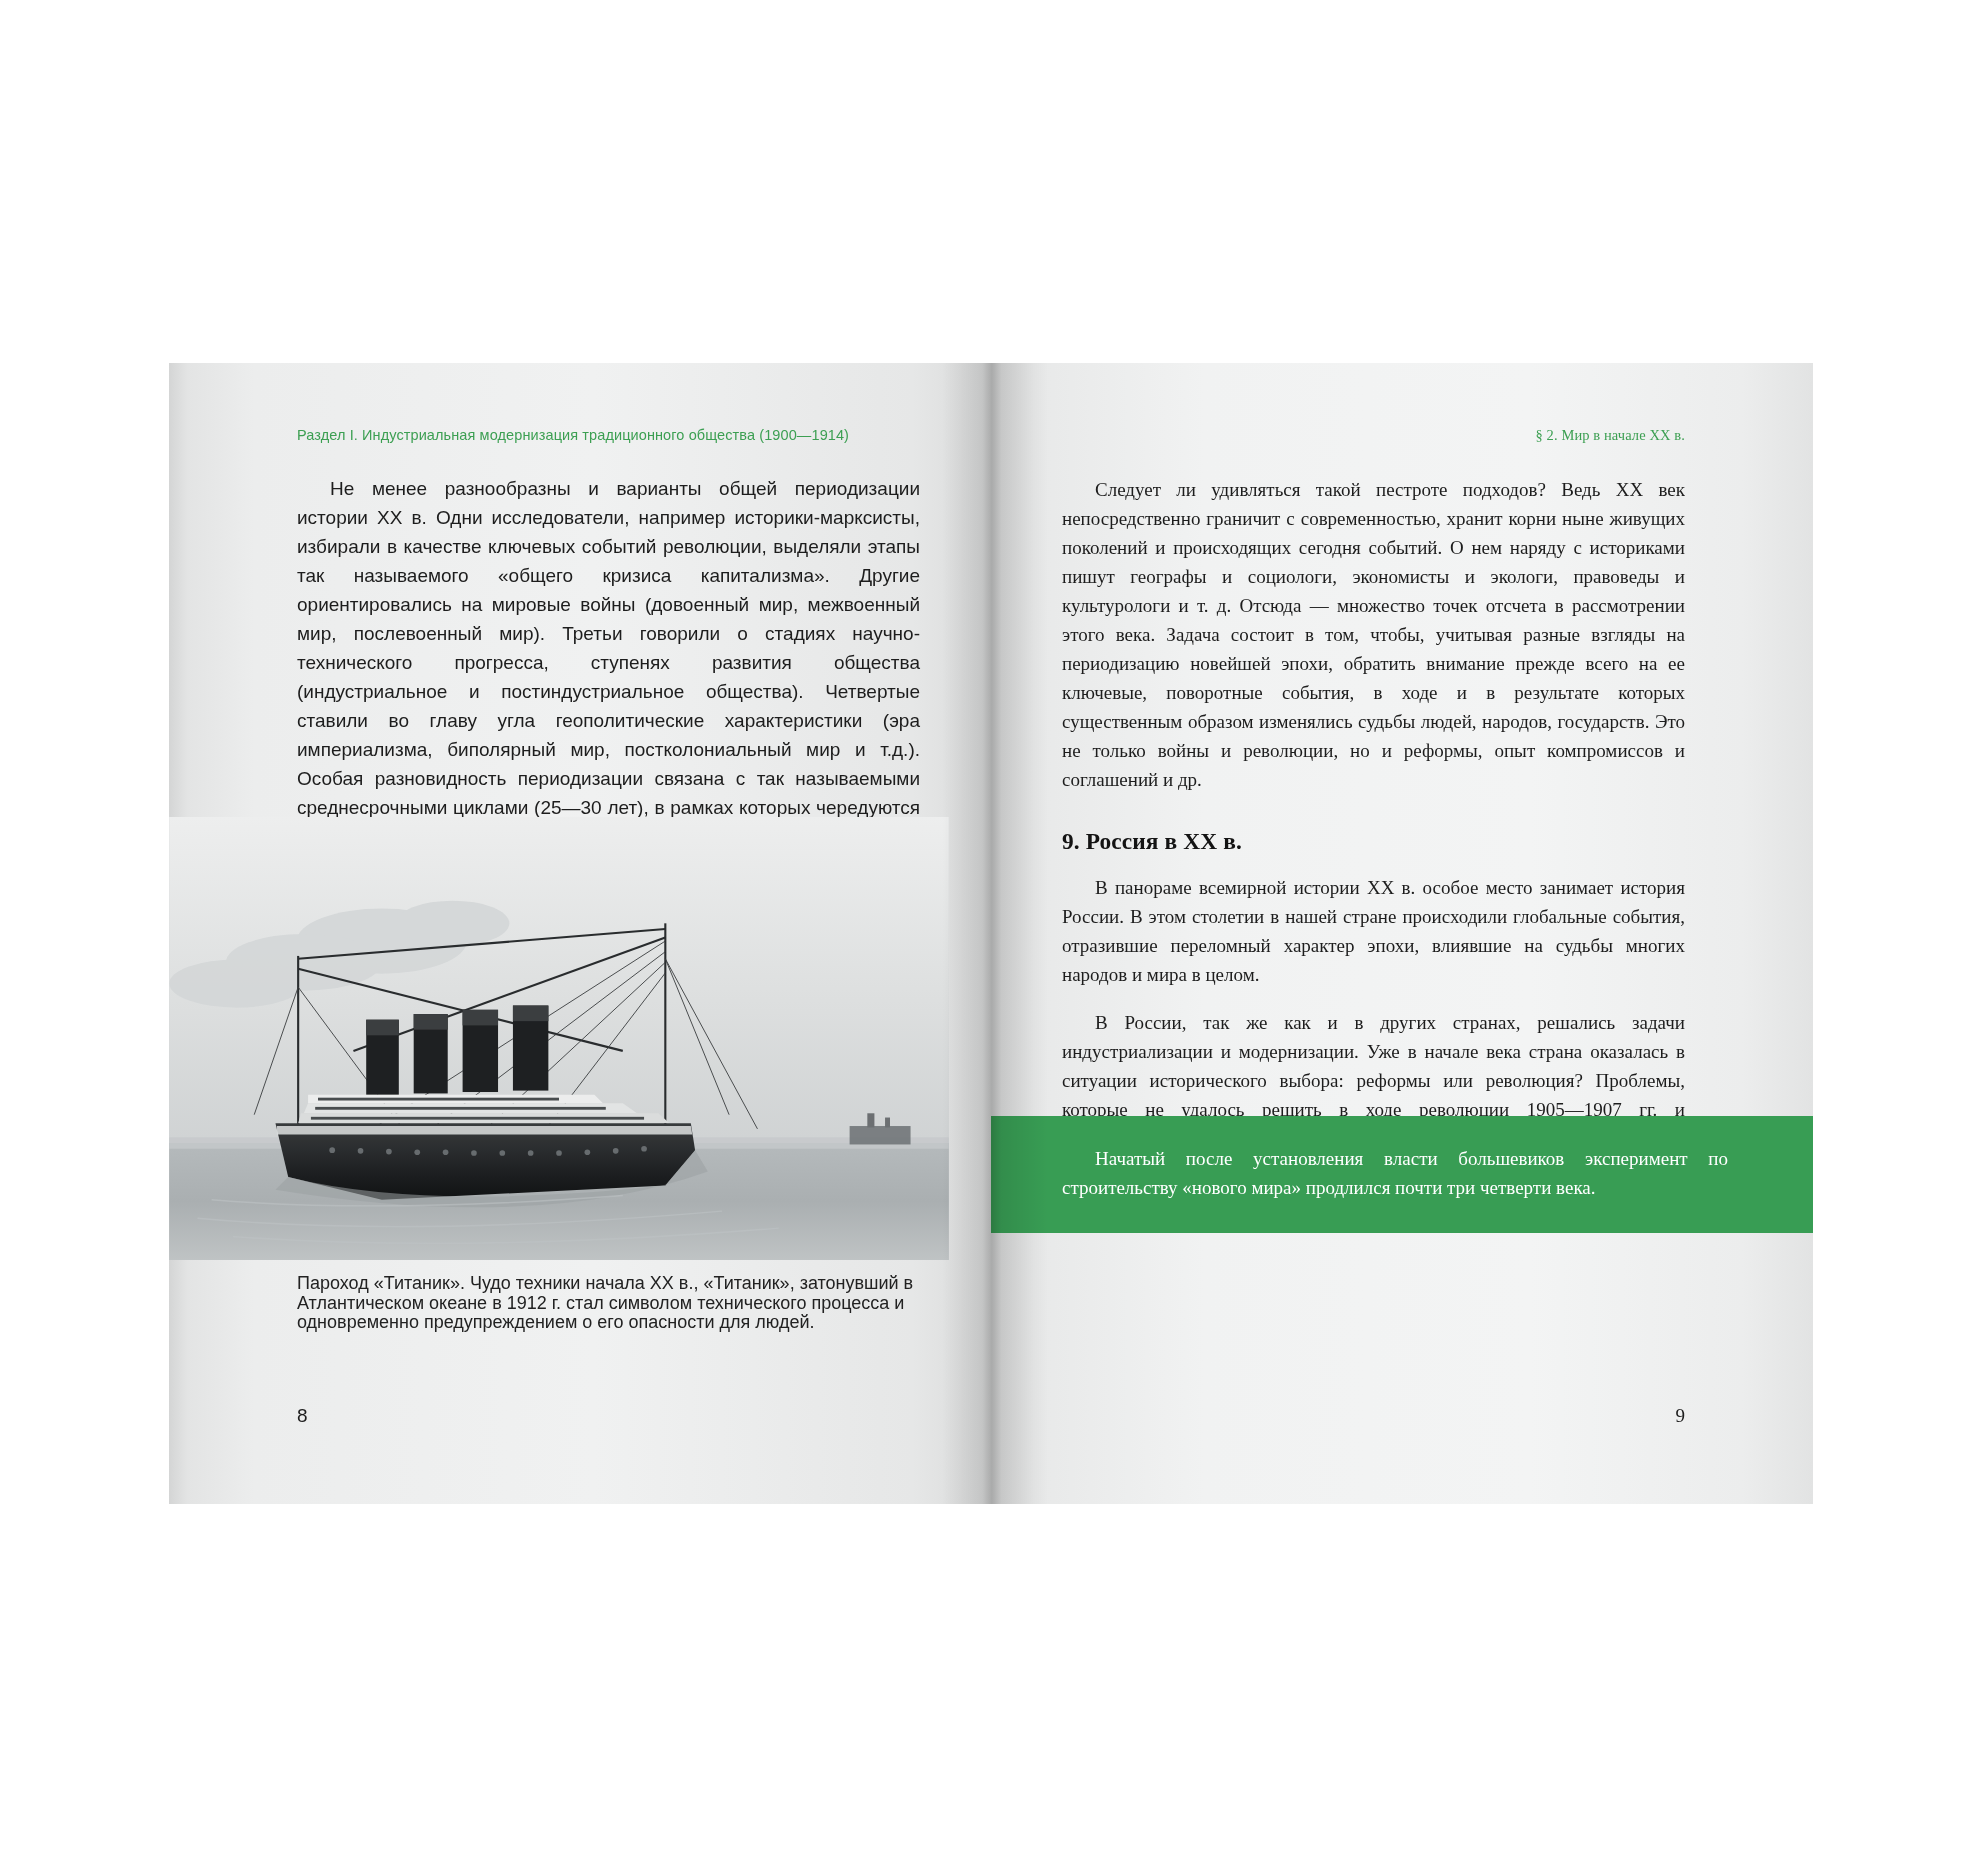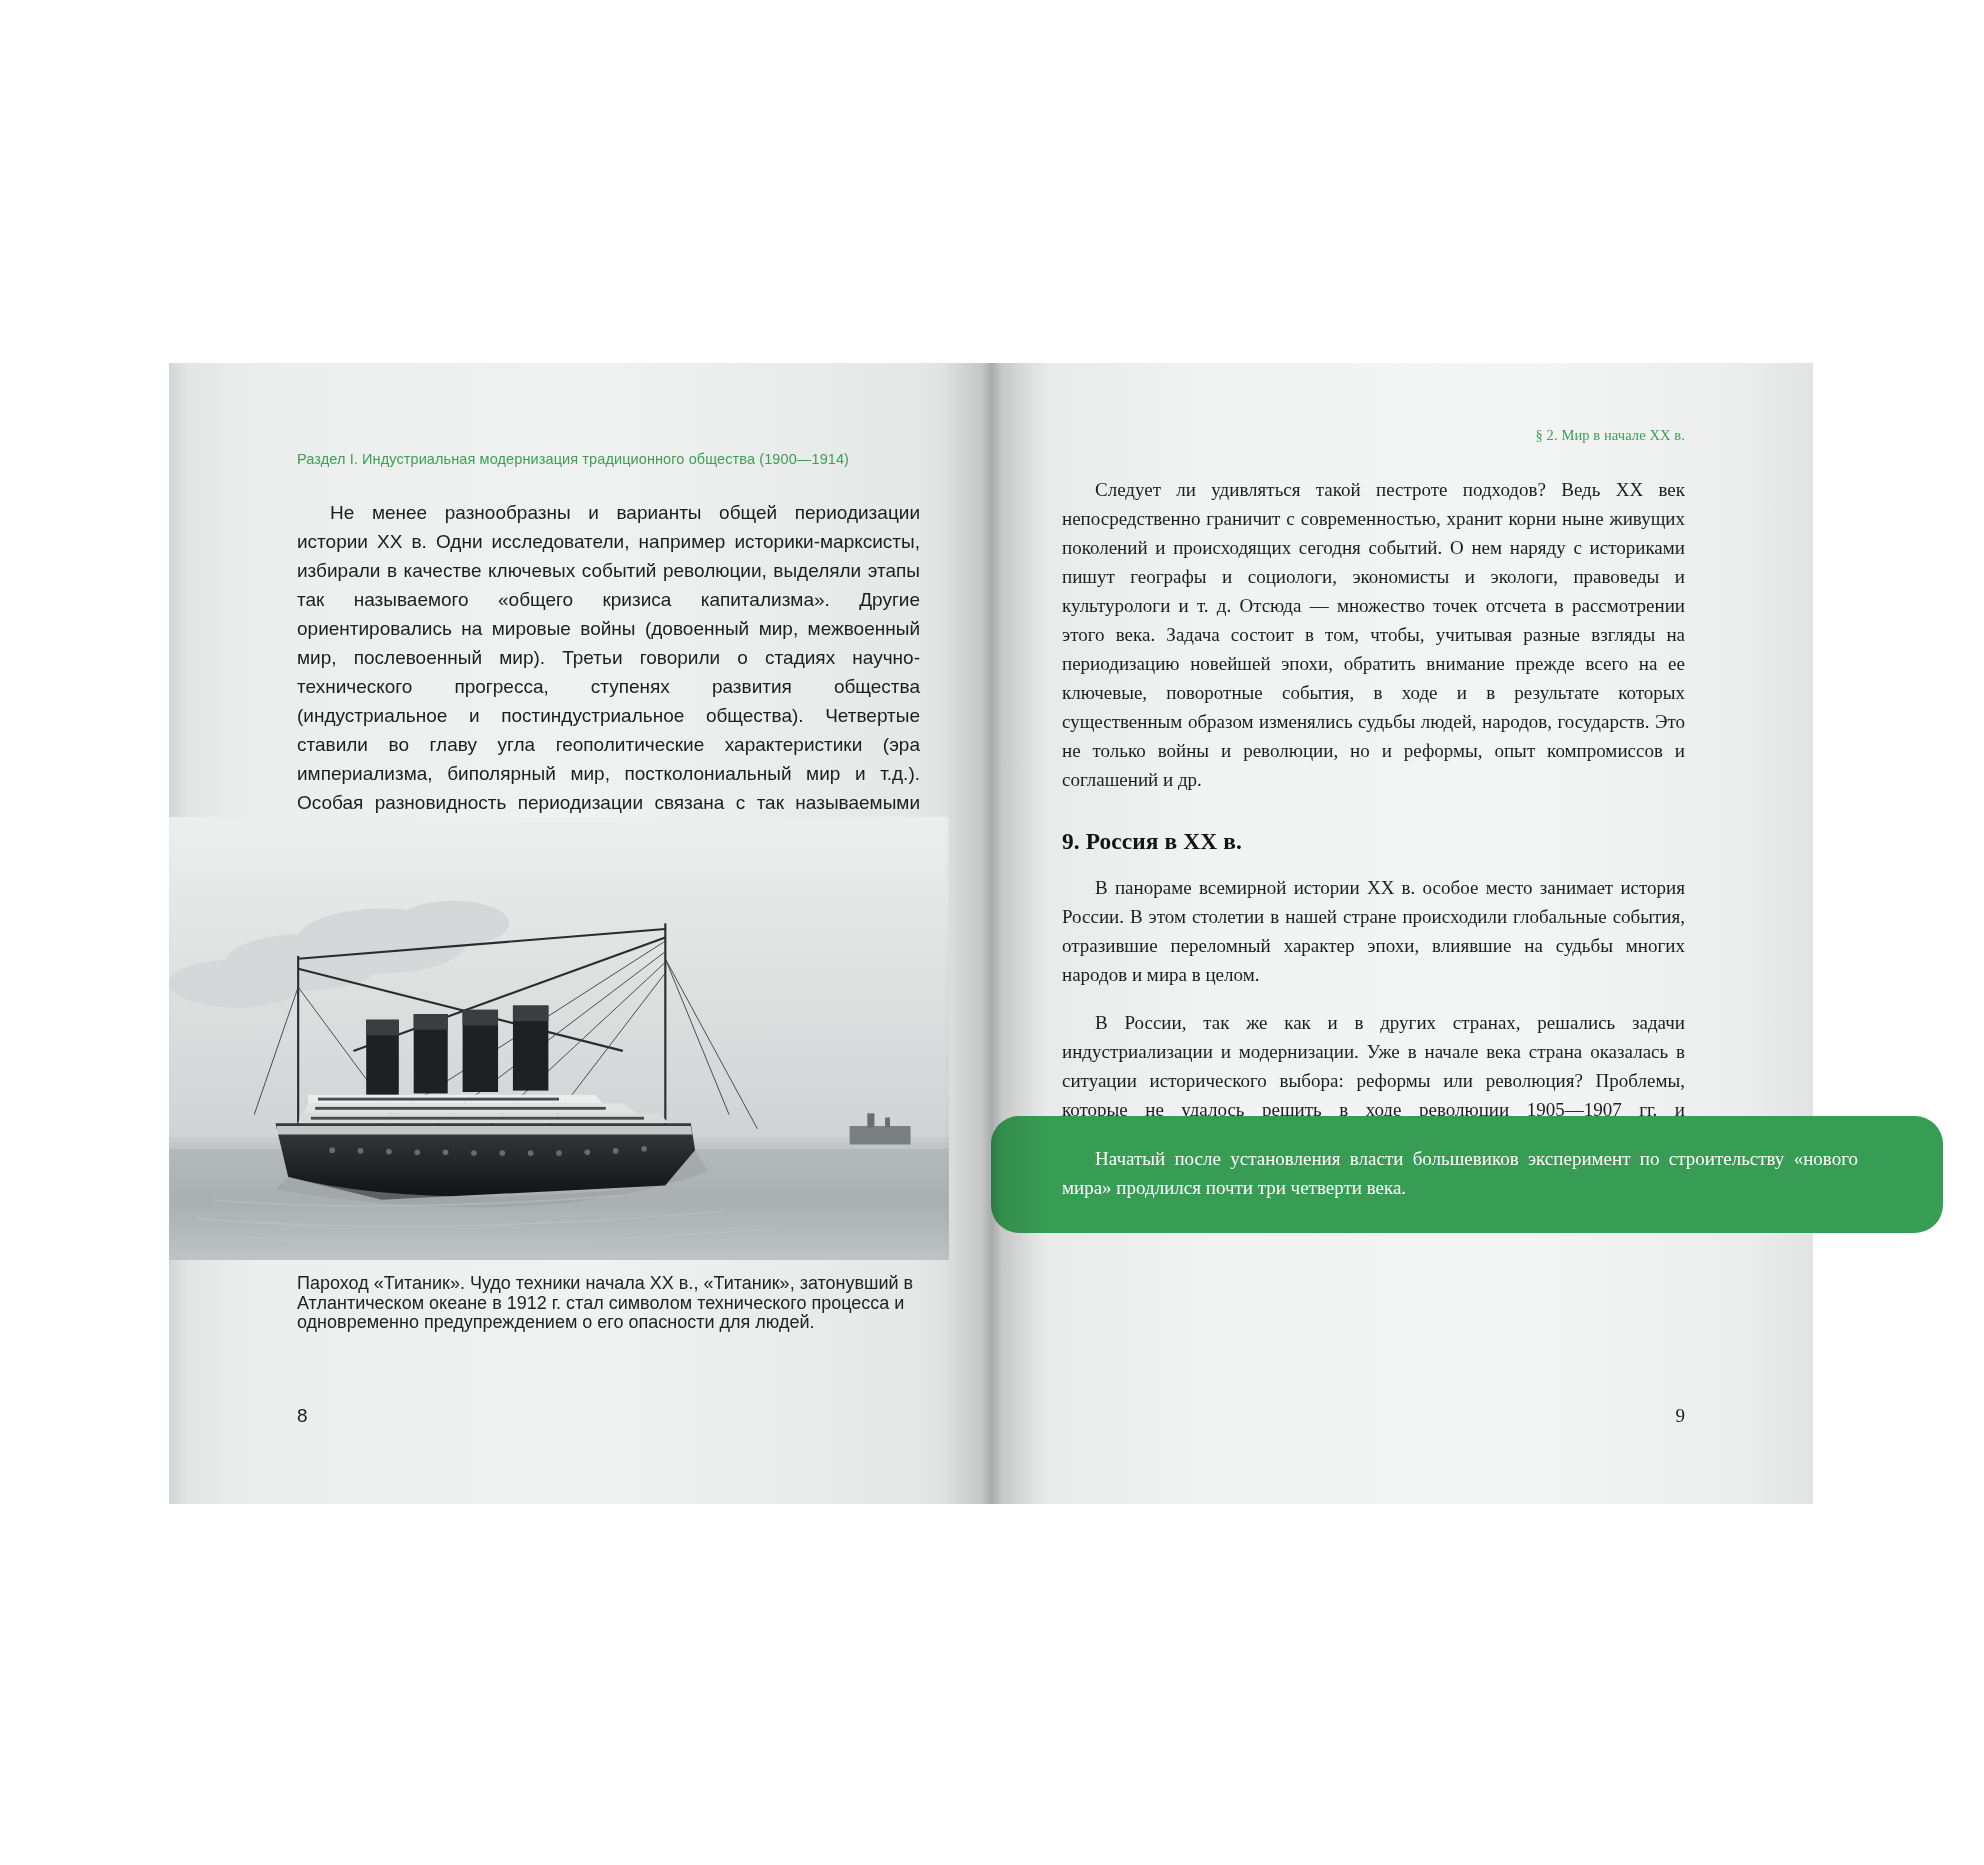--- a/index.html
+++ b/index.html
@@ -28,21 +28,21 @@
     top: 0;
     width: 822px;
     height: 1141px;
     box-sizing: border-box;
     background: #e9eaea;
   }
   .page-left {
     left: 0;
     background:
       linear-gradient(to right, #d4d5d5 0px, #e3e4e4 18.4px, #eceded 85px, #f0f1f1 425px, #e6e7e7 744px, #d9dada 822px);
-    padding: 88px 71px 0 128px;
+    padding: 64px 71px 0 128px;
   }
   .page-right {
     left: 822px;
     background:
       linear-gradient(to right, #d9dada 0px, #e8e9e9 43px, #f1f2f2 213px, #f3f4f4 539px, #eceded 751px, #e2e3e3 822px);
     padding: 64px 128px 0 71px;
     font-family: Liberation Serif, serif;
   }
   
   .gutter {
@@ -124,25 +124,24 @@
     line-height: 19.5px;
     color: #222;
     text-align: left;
   }
 
   
   .callout {
     position: absolute;
     left: 0;
     top: 753px;
-    width: 952px;
+    width: 822px;
     background: #389d54;
     box-sizing: border-box;
     padding: 28px 85px 31px 71px;
-    border-radius: 28px;
   }
   .callout p {
     margin: 0;
     color: #ffffff;
     font-size: 19px;
     line-height: 29px;
     text-align: justify;
     text-indent: 33px;
   }
 

